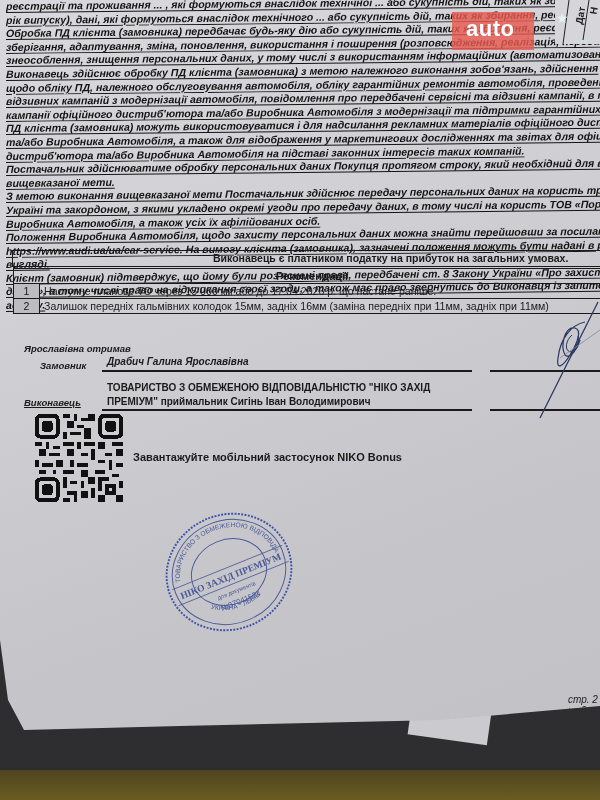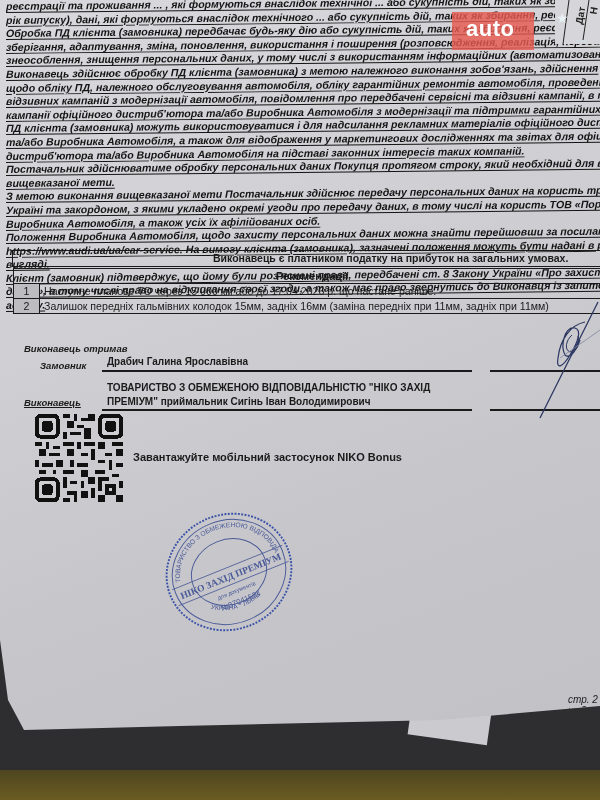--- a/index.html
+++ b/index.html
@@ -131,23 +131,23 @@
       <td>Наступне планове ТО через 15 000 км або до 17.04.2026 р. що настане раніше.</td>
     </tr>
     <tr>
       <td class="num">2</td>
       <td>Залишок передніх гальмівних колодок 15мм, задніх 16мм (заміна передніх при 11мм, задніх при 11мм)</td>
     </tr>
   </tbody>
     </table>
 
   <div class="sig-section">
-    <div class="sig-label-small" style="left:24px; top:3px;">Виконавець отримав</div>
+    <div class="sig-label-small" style="left:24px; top:3px;">Ярославівна отримав</div>
     <div class="sig-label-small" style="left:24px; top:20px;margin-left:16px;">Замовник</div>
-    <div class="sig-value" style="left:107px; top:16px;">Драбич Галина Ярославівна</div>
+    <div class="sig-value" style="left:107px; top:16px;font-style:italic;">Драбич Галина Ярославівна</div>
     <div class="hline" style="left:102px; top:30px; width:370px;"></div>
     <div class="hline" style="left:490px; top:30px; width:110px;"></div>
 
     <div class="sig-value" style="left:107px; top:42px;">ТОВАРИСТВО З ОБМЕЖЕНОЮ ВІДПОВІДАЛЬНІСТЮ "НІКО ЗАХІД</div>
     <div class="sig-value" style="left:107px; top:56px;">ПРЕМІУМ" приймальник Сигінь Іван Володимирович</div>
     <div class="sig-label-small" style="left:24px; top:57px;text-decoration:underline;">Виконавець</div>
     <div class="hline" style="left:102px; top:69px; width:370px;"></div>
     <div class="hline" style="left:490px; top:69px; width:110px;"></div>
   </div>
 

